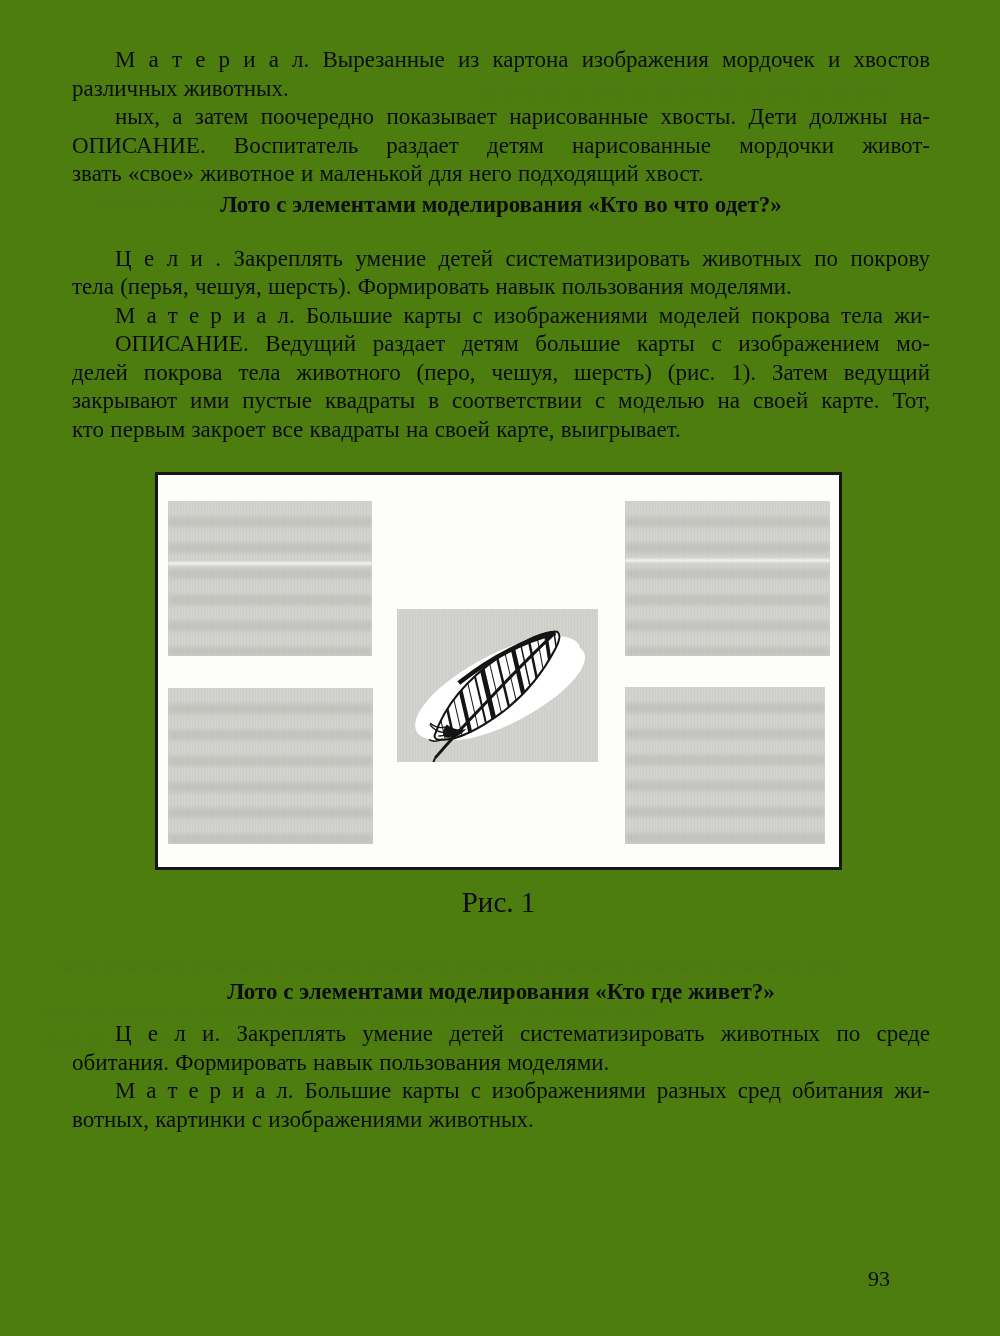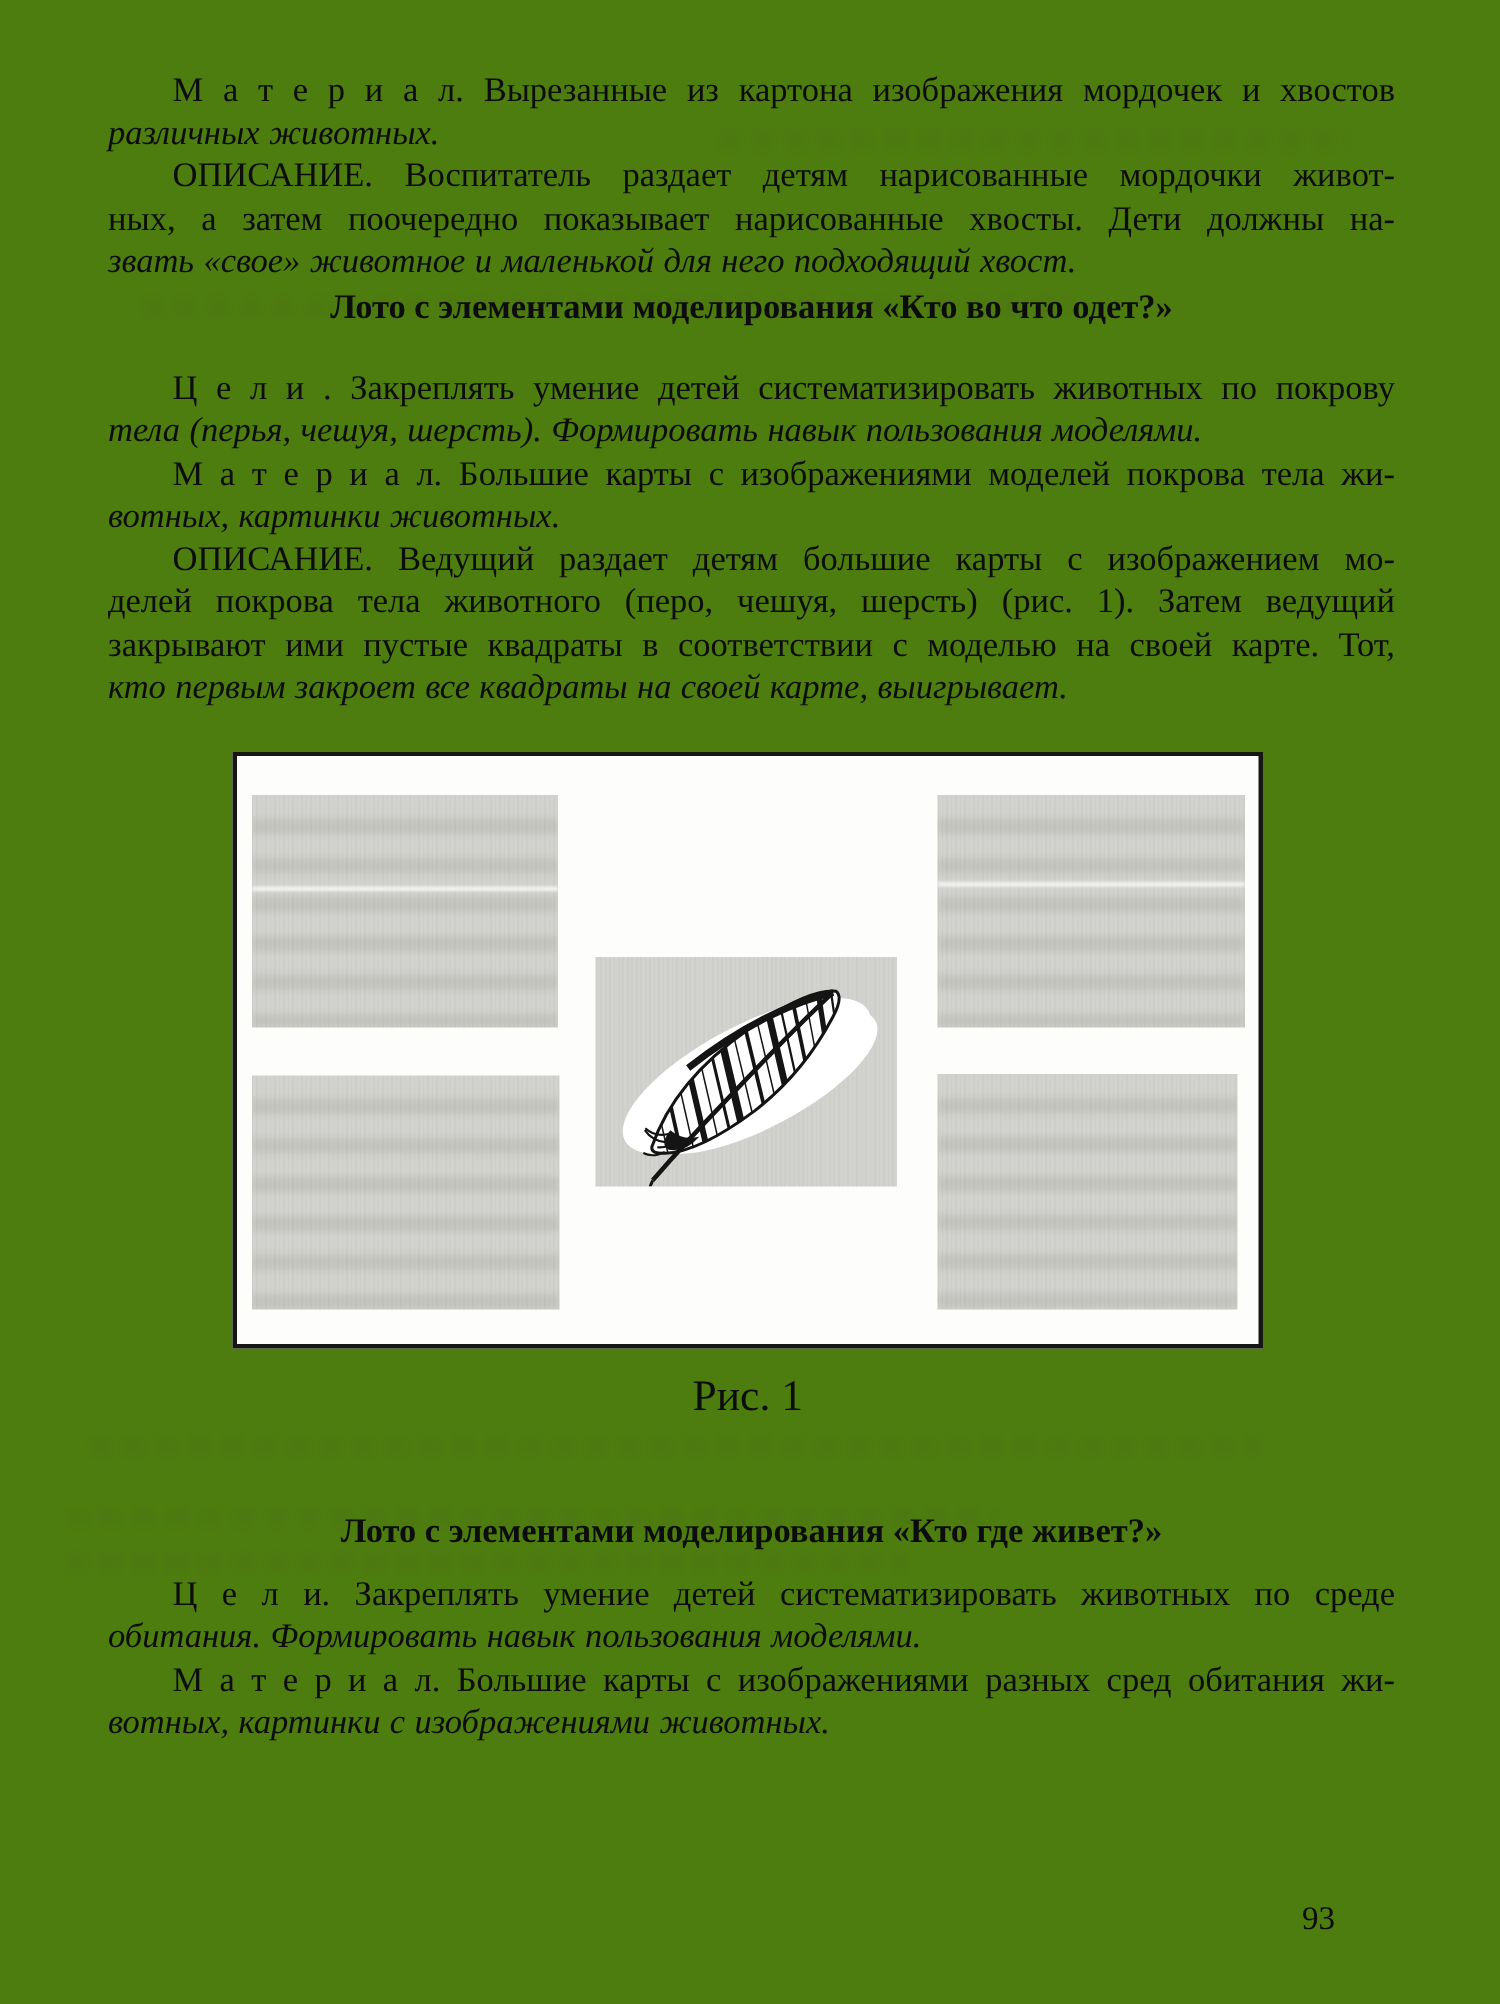--- a/index.html
+++ b/index.html
@@ -15,21 +15,21 @@
     color:#0c0c0c;
     overflow:hidden;
     padding-left:25px;
   }
   .content{
     position:relative;
     padding:46px 95px 0 47px; 
   }
   .para{font-size:23px;line-height:28.5px;}
   .tline{text-align:justify;text-align-last:justify;word-spacing:0.5px;}
-  .tline.last{text-align-last:left;font-style:italic;}
+  .tline.last{text-align-last:left;}
   .para .tline:first-child{text-indent:43px;}
   .heading{
     font-size:23px;font-weight:bold;line-height:32px;
     text-align:center;
   }
   .h1{margin-bottom:24px;}
   .h2{margin-top:60px;margin-bottom:12px;}
   
   .figure-wrap{margin:28px 0 0 83px;width:687px;}
   .figure-box{
@@ -98,35 +98,34 @@
   <div class="page-ghost pg5"></div>
 
   <div class="content">
 
     <div class="para">
         <div class="tline">М а т е р и а л. Вырезанные из картона изображения мордочек и хвостов</div>
         <div class="tline last">различных животных.</div>
       </div>
 
     <div class="para">
+        <div class="tline">ных, а затем поочередно показывает нарисованные хвосты. Дети должны на-</div>
         <div class="tline">ОПИСАНИЕ. Воспитатель раздает детям нарисованные мордочки живот-</div>
-        <div class="tline">ных, а затем поочередно показывает нарисованные хвосты. Дети должны на-</div>
         <div class="tline last">звать «свое» животное и маленькой для него подходящий хвост.</div>
       </div>
 
     <div class="heading h1">Лото с элементами моделирования «Кто во что одет?»</div>
 
     <div class="para">
         <div class="tline">Ц е л и . Закреплять умение детей систематизировать животных по покрову</div>
         <div class="tline last">тела (перья, чешуя, шерсть). Формировать навык пользования моделями.</div>
       </div>
 
     <div class="para">
         <div class="tline">М а т е р и а л. Большие карты с изображениями моделей покрова тела жи-</div>
-        <div class="tline last">вотных, картинки животных.</div>
       </div>
 
     <div class="para">
         <div class="tline">ОПИСАНИЕ. Ведущий раздает детям большие карты с изображением мо-</div>
         <div class="tline">делей покрова тела животного (перо, чешуя, шерсть) (рис. 1). Затем ведущий</div>
         <div class="tline">закрывают ими пустые квадраты в соответствии с моделью на своей карте. Тот,</div>
         <div class="tline last">кто первым закроет все квадраты на своей карте, выигрывает.</div>
       </div>
 
     <div class="figure-wrap">

